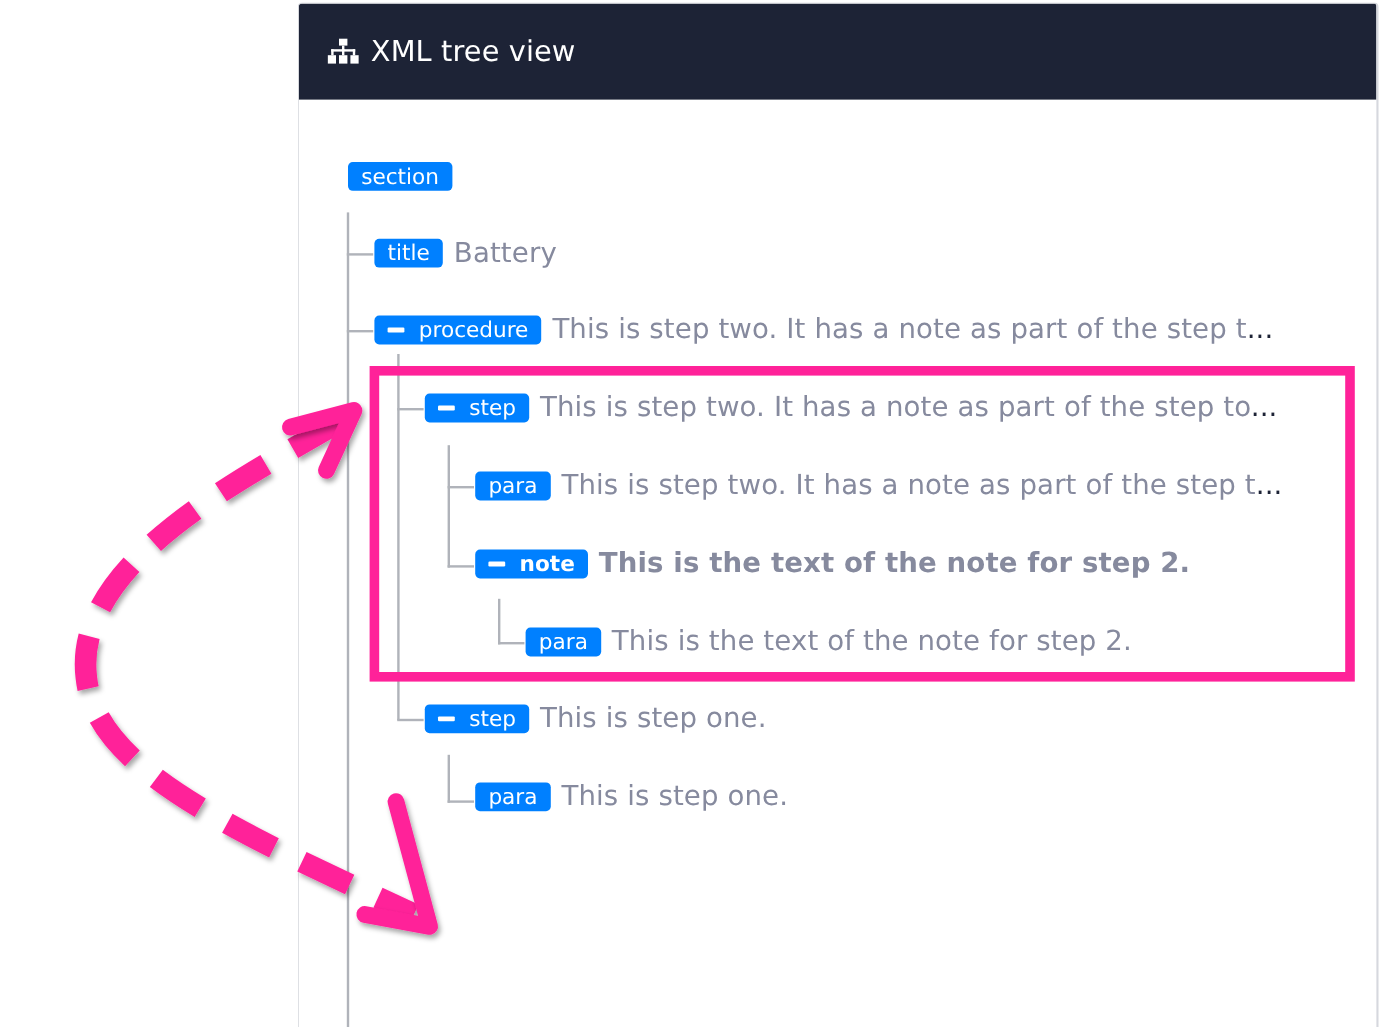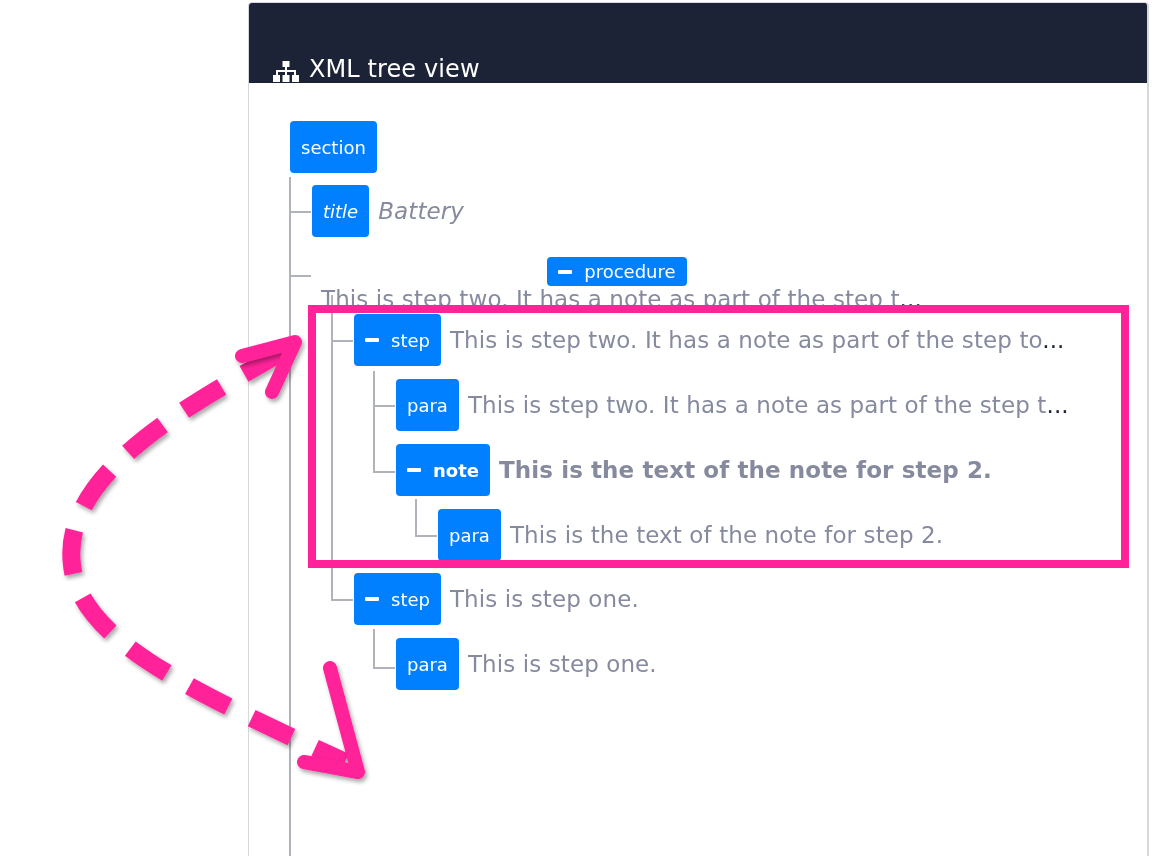--- a/index.html
+++ b/index.html
@@ -15,36 +15,36 @@
       background: #ffffff;
       border-left: 1px solid #d6d8de;
       border-right: 2px solid #d6d8de;
       border-top: 1px solid #d6d8de;
       border-radius: 4px 4px 0 0;
       overflow: hidden;
     }
     .panel-header {
       position: absolute; left: 0; top: 0; right: 0; height: 80px;
       background: #1d2336;
-      display: flex; align-items: flex-end;
+      display: flex; align-items: center;
       padding-left: 24px;
       color: #ffffff;
     }
     .panel-header .hdr-icon { width: 26px; height: 22px; margin-right: 10px; display: inline-block; }
     .panel-header .hdr-title { font-size: 24px; letter-spacing: 0.1px; }
 
     .tree { position: absolute; left: 0; top: 80px; right: 0; bottom: 0; }
 
     .node {
       position: absolute; height: 36px;
       display: flex; align-items: center; white-space: nowrap;
     }
     .tag {
       display: inline-flex; align-items: center;
-      height: 52px; padding: 4px 11px;
+      height: 24px; padding: 4px 11px;
       background: #0080ff; color: #ffffff;
       border-radius: 4px; font-size: 18px;
       cursor: pointer;
     }
     .tag .minus {
       display: inline-block; width: 14px; height: 4px;
       background: #ffffff; border-radius: 1px; margin-right: 12px;
     }
     .node .text {
       margin-left: 9px; font-size: 23px; color: #868a9e;
@@ -107,28 +107,28 @@
 
     <div class="vline" style="left:124px; top:626px; height:40px;"></div>
     <div class="hline" style="left:124px; top:664px; width:22px;"></div>
 
     <div class="node" style="left:41px; top:126px;">
       <span class="tag">
           <span>section</span>
         </span>
     </div>
 
-    <div class="node" style="left:63px; top:190px;font-style:italic;">
+    <div class="node" style="left:63px; top:190px;">
       <span class="tag">
           <span>title</span>
         </span>
       <span class="text">Battery</span>
     </div>
 
-    <div class="node" style="left:63px; top:254px;flex-direction:column;">
+    <div class="node" style="left:63px; top:254px;">
       <span class="tag">
           <span class="minus"></span>
           <span>procedure</span>
         </span>
       <span class="text"><span>This is step two. It has a note as part of the step t</span><span class="ellipsis">...</span></span>
     </div>
 
     <div class="node" style="left:105px; top:319px;">
       <span class="tag">
           <span class="minus"></span>

